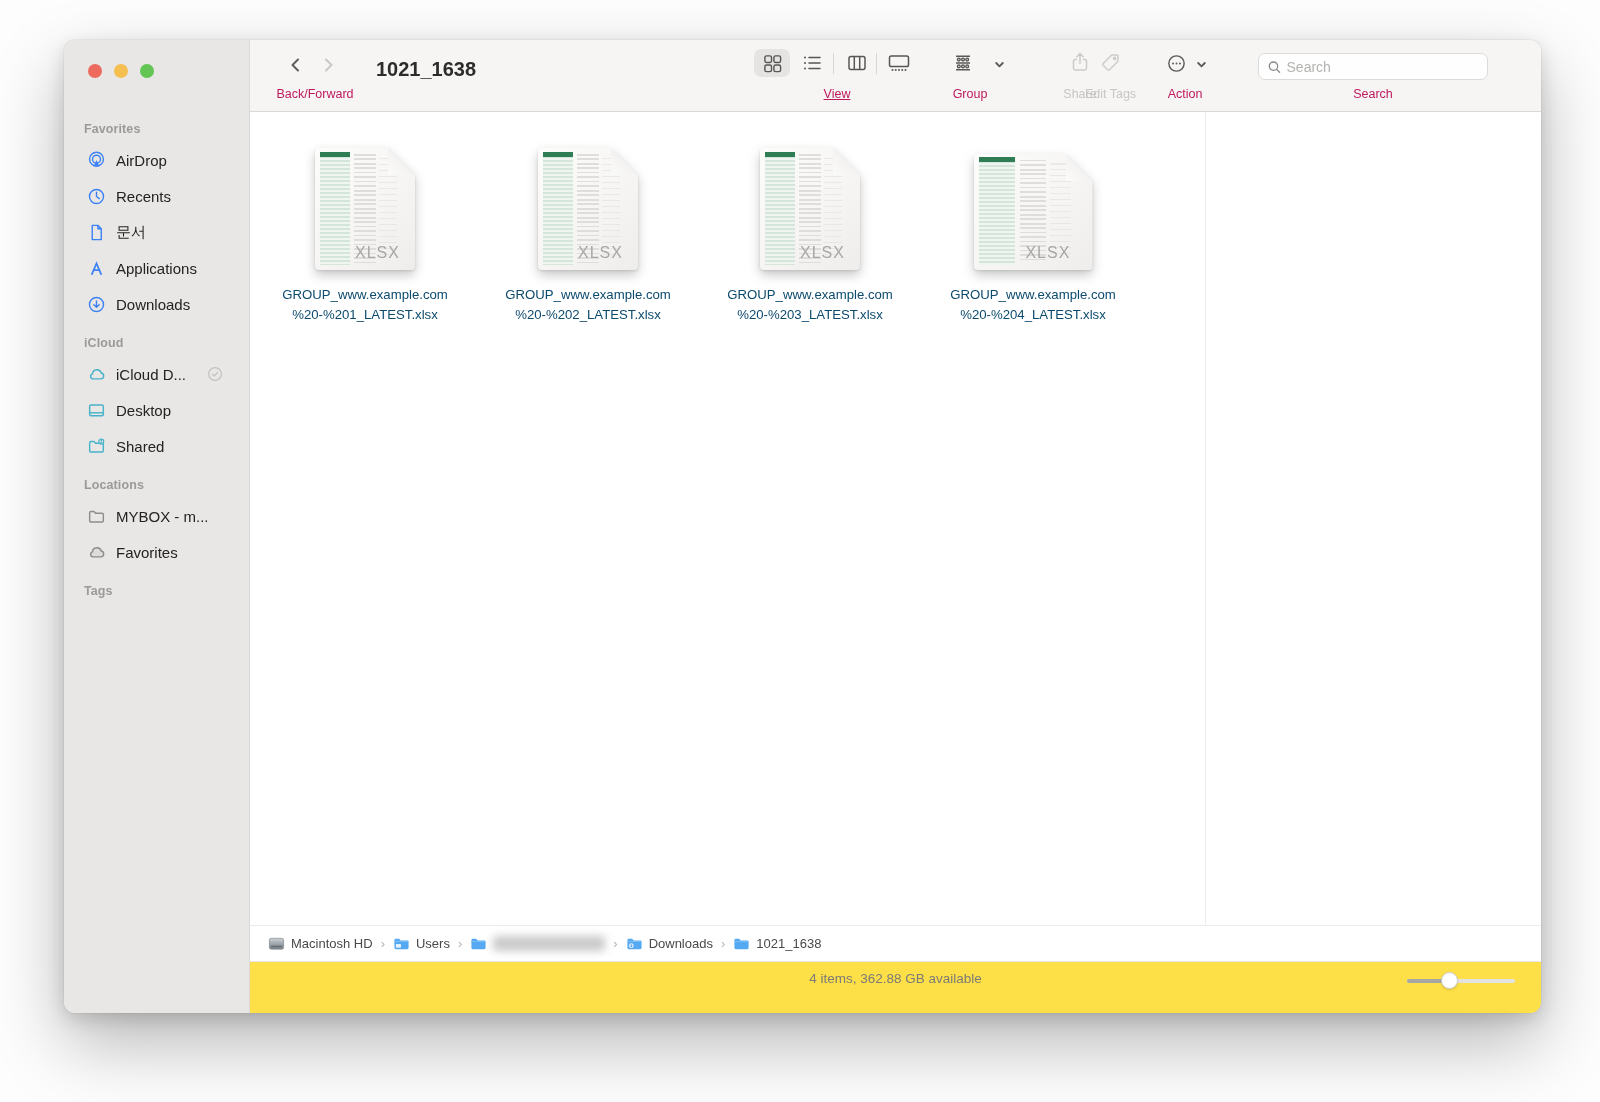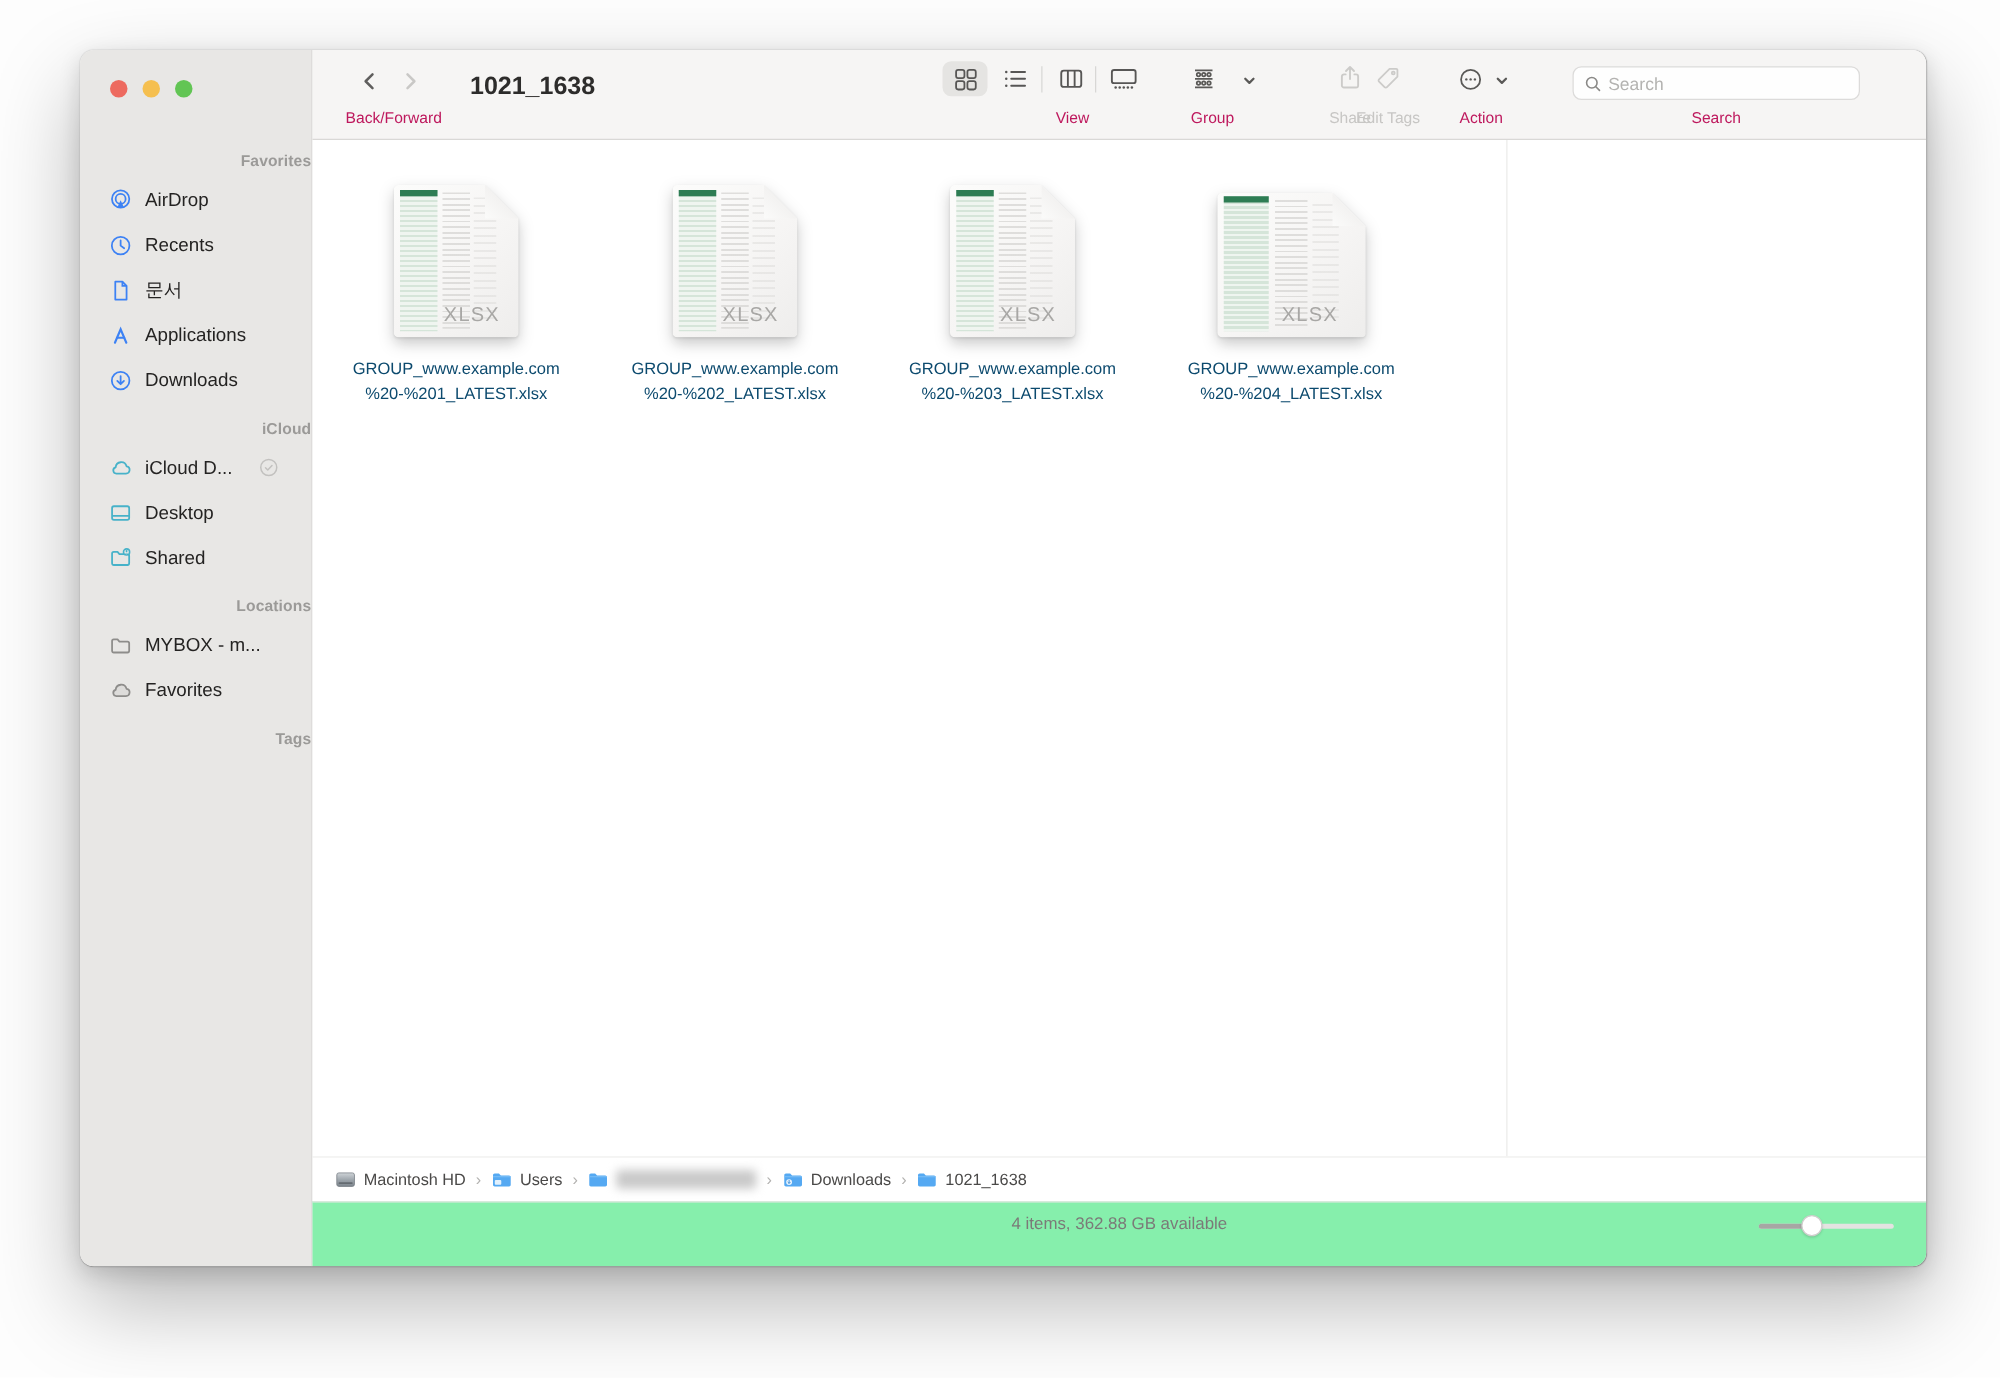--- a/index.html
+++ b/index.html
@@ -19,21 +19,21 @@
   
   .sidebar {
     width:186px; flex:0 0 186px; background:#e8e7e5;
     border-right:1px solid #dad9d7; position:relative;
   }
   .traffic { position:absolute; left:24px; top:24px; display:flex; gap:12px; }
   .tl { width:14px; height:14px; border-radius:50%; }
   .tl.red { background:#ed6a5f; }
   .tl.yellow { background:#f5bf4f; }
   .tl.green { background:#62c554; }
-  .side-list { position:absolute; left:0; right:0; top:68px;text-align:right; }
+  .side-list { position:absolute; left:0; right:0; top:68px; }
   .sec-title {
     font-size:12.5px; font-weight:700; color:#9b9a98;
     padding:14px 0 6px 20px; letter-spacing:.1px;
   }
   .srow {
     display:flex; align-items:center; height:36px; padding-left:22px;
     font-size:15px; color:#242322; position:relative;
   }
   .sicon { width:20px; height:20px; margin-right:10px; display:flex; align-items:center; justify-content:center; flex:0 0 20px; }
   .sicon svg { width:19px; height:19px; }
@@ -113,21 +113,21 @@
     display:flex; align-items:center; padding-left:18px; font-size:13px; color:#4a4948;
   }
   .pitem { display:flex; align-items:center; gap:6px; }
   .pitem svg { width:17px; height:17px; display:block; }
   .psep { color:#b3b2b0; padding:0 8px; font-size:13px; }
   .blur-chip {
     width:112px; height:15px; border-radius:3px; background:#c9c9c9; filter:blur(4px);
   }
   
   .statusbar {
-    height:52px; flex:0 0 52px; background:#86efac; border-top:1px solid #e8e7e5;
+    height:52px; flex:0 0 52px; background:#fde047; border-top:1px solid #e8e7e5;
     position:relative;
   }
   .status-text {
     position:absolute; left:0; right:0; top:9px; text-align:center;
     font-size:13.5px; color:#7b7a78;
   }
   .zoom-slider { position:absolute; right:26px; top:11px; width:108px; height:16px; }
   .zs-track { position:absolute; left:0; right:0; top:6px; height:4px; border-radius:2px; background:#e4e3e1; }
   .zs-fill { position:absolute; left:0; top:6px; width:40%; height:4px; border-radius:2px; background:#a7a6a4; }
   .zs-thumb {
@@ -308,21 +308,21 @@
       <div class="tbtn" style="left:636px;top:12px;width:26px;height:22px;">
         <svg width="26" height="22" viewBox="0 0 26 22" fill="none" stroke="#575655" stroke-width="1.5">
           <rect x="3.5" y="4" width="19" height="10.5" rx="1.8"></rect>
           <circle cx="6.5" cy="18" r="1" fill="#575655" stroke="none"></circle>
             <circle cx="9.75" cy="18" r="1" fill="#575655" stroke="none"></circle>
           <circle cx="13" cy="18" r="1" fill="#575655" stroke="none"></circle>
             <circle cx="16.25" cy="18" r="1" fill="#575655" stroke="none"></circle>
           <circle cx="19.5" cy="18" r="1" fill="#575655" stroke="none"></circle>
         </svg>
       </div>
-      <div class="tb-label" style="left:548px;width:120px;">View</div>
+      <div class="tb-label" style="left:527px;width:120px;text-decoration:underline;">View</div>
 
       <div class="tbtn" style="left:701px;top:12px;width:24px;height:22px;">
         <svg width="22" height="22" viewBox="0 0 22 22" fill="none" stroke="#5a5957" stroke-width="1.4">
           <path d="M4 4.2h14M4 11h14M4 17.8h14"></path>
           <circle cx="6.8" cy="7.6" r="1.4"></circle>
             <circle cx="11" cy="7.6" r="1.4"></circle>
             <circle cx="15.2" cy="7.6" r="1.4"></circle>
           <circle cx="6.8" cy="14.4" r="1.4"></circle>
             <circle cx="11" cy="14.4" r="1.4"></circle>
             <circle cx="15.2" cy="14.4" r="1.4"></circle>

